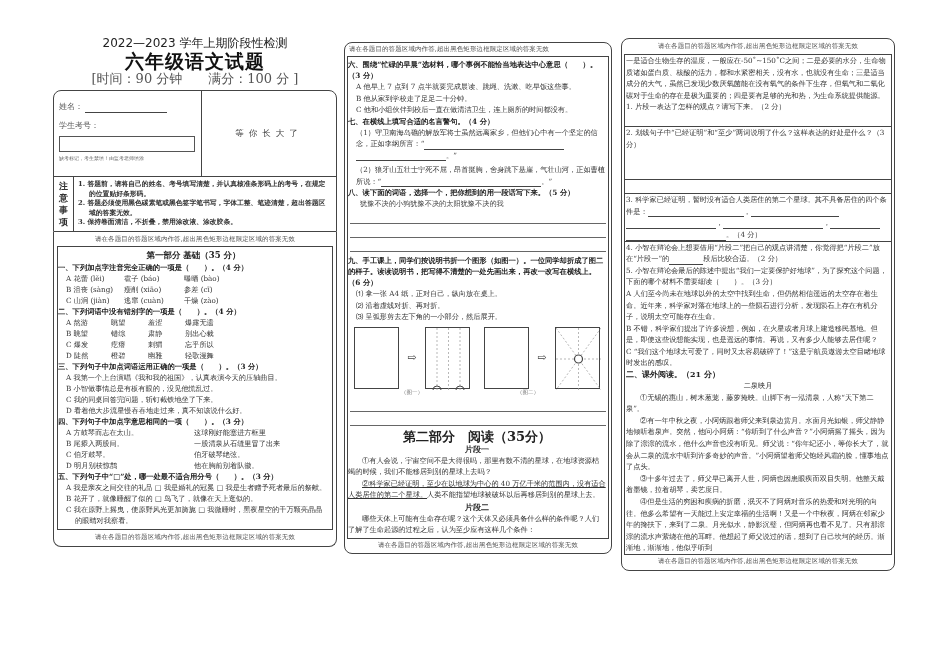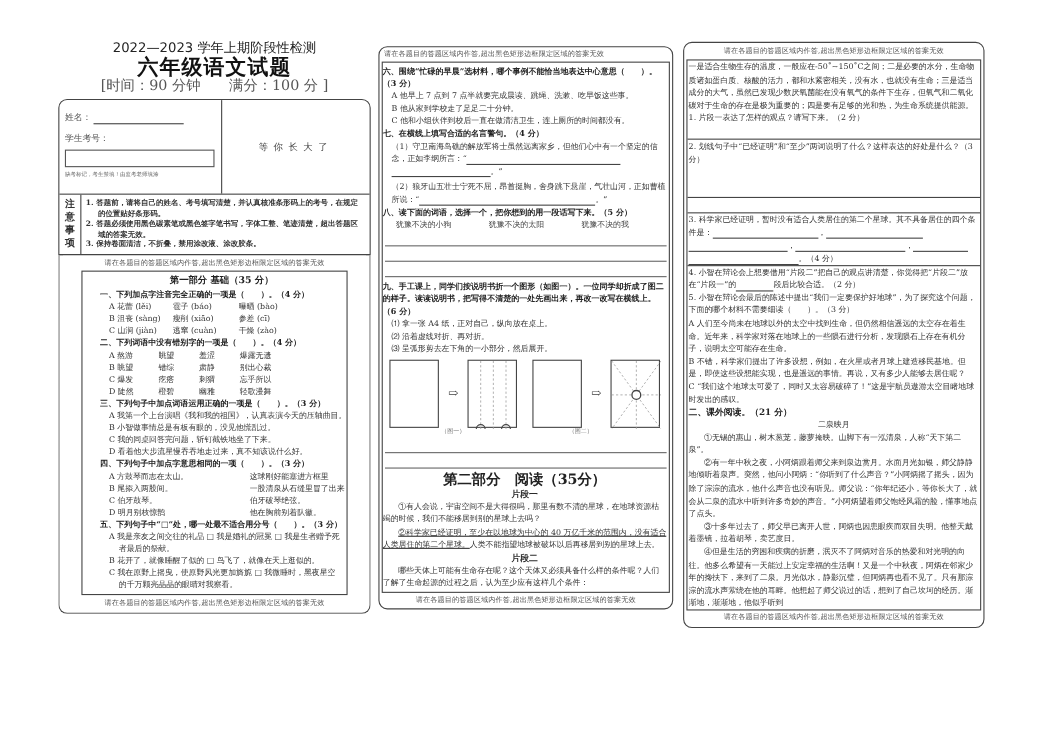--- a/index.html
+++ b/index.html
@@ -23,37 +23,37 @@
   .id-box { margin-top: 4px; width: 136px; height: 16px; border: 1px solid #555; }
   .absent-note { font-size: 5px; color: #666; margin-top: 3px; white-space: nowrap; }
   .info-right { flex: 1; display: flex; align-items: center; justify-content: center; font-size: 8.5px; color: #444; letter-spacing: 5px; }
   .notice { display: flex; }
   .notice-head { width: 20px; border-right: 1px solid #444; font-size: 9px; font-weight: bold; color: #333; display: flex; flex-direction: column; align-items: center; justify-content: center; line-height: 12px; padding: 3px 0; }
   .notice-body { flex: 1; padding: 3px 4px; font-size: 6.8px; line-height: 9.6px; color: #333; font-weight: bold; }
   .notice-body .it { padding-left: 11px; text-indent: -11px; }
 
   .panel1 { border-left: 1px solid #444; border-right: 1px solid #444; border-bottom: 1px solid #444; border-radius: 0 0 8px 8px; width: 284px; }
   .panel1 > .note { padding: 3px 0 2px; }
-  .inner { border: 1px solid #444; margin: 0 20px; padding: 2px 3px 3px 16px; }
+  .inner { border: 1px solid #444; margin: 0 3px; padding: 2px 3px 3px 0; }
   .sec-title { font-weight: bold; font-size: 8.5px; text-align: center; line-height: 13px; color: #222; }
   .q { font-size: 7.3px; font-weight: bold; line-height: 11px; color: #222; white-space: nowrap; }
   .opt { font-size: 7.2px; line-height: 11px; color: #333; padding-left: 8px; white-space: nowrap; }
   .opt.wrap { white-space: normal; padding-left: 17px; text-indent: -9px; }
   .opt .c { display: inline-block; }
   .w1 { width: 58px; } .w2 { width: 60px; } .w3 { width: 45px; } .w4 { width: 37px; } .w5 { width: 128px; }
 
   
   #col2 { left: 344px; top: 42px; width: 268px; }
   .panel { border: 1px solid #444; border-radius: 8px; }
   .panel2-head { padding: 2px 4px; text-align: left; }
   .inner2 { border: 1px solid #444; margin: 0 2px; padding: 2px 2px 2px 0; }
   .p-text { font-size: 7.2px; line-height: 11.5px; color: #333; padding-left: 8px; }
   .blank-line { border-bottom: 1px solid #444; display: inline-block; height: 8px; vertical-align: bottom; }
   .write-line { border-bottom: 1px solid #666; height: 14px; margin-left: 2px; }
-  .words-row { display: flex; gap: 34px; padding-left: 12px; font-size: 7.2px; line-height: 12px; color: #444; }
+  .words-row { display: flex; padding-left: 12px; font-size: 7.2px; line-height: 12px; color: #444; }
   .figs { display: flex; align-items: center; padding: 4px 0 0 6px; gap: 6px; }
   .fig { width: 45px; height: 62px; border: 1px solid #444; position: relative; }
   .arrow { font-size: 11px; color: #444; width: 14px; text-align: center; }
   .fig-cap { font-size: 5.5px; color: #777; text-align: center; }
   .caps { display: flex; padding-left: 6px; }
   .passage { font-size: 7.2px; line-height: 11.5px; color: #333; text-indent: 14px; }
   .passage u { text-decoration: underline; }
   .clip-title { font-size: 8px; font-weight: bold; text-align: center; line-height: 12px; }
 
   

